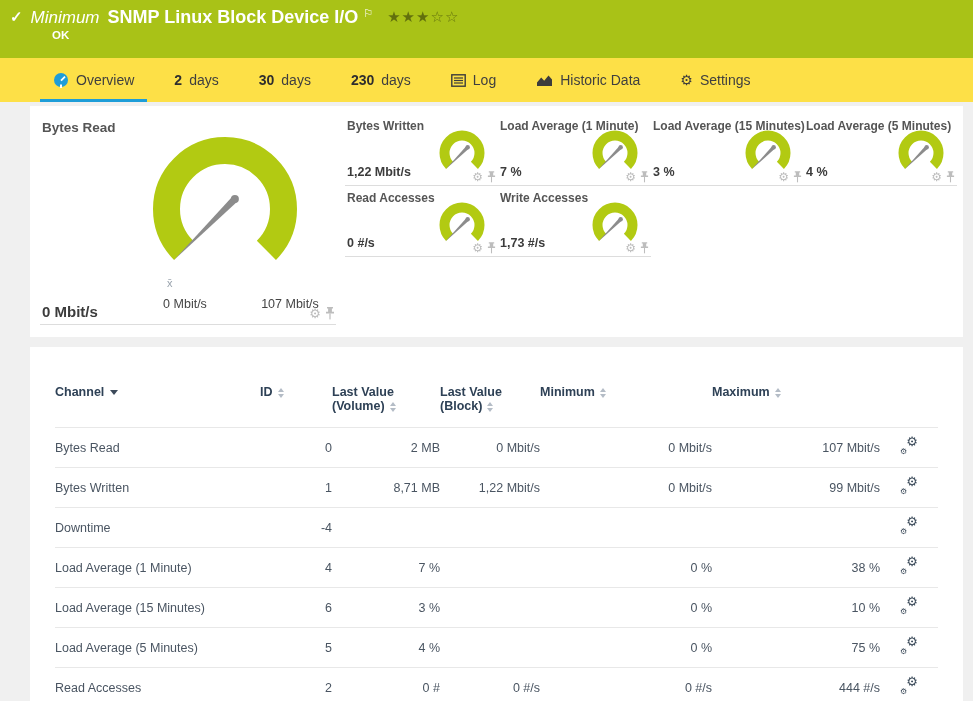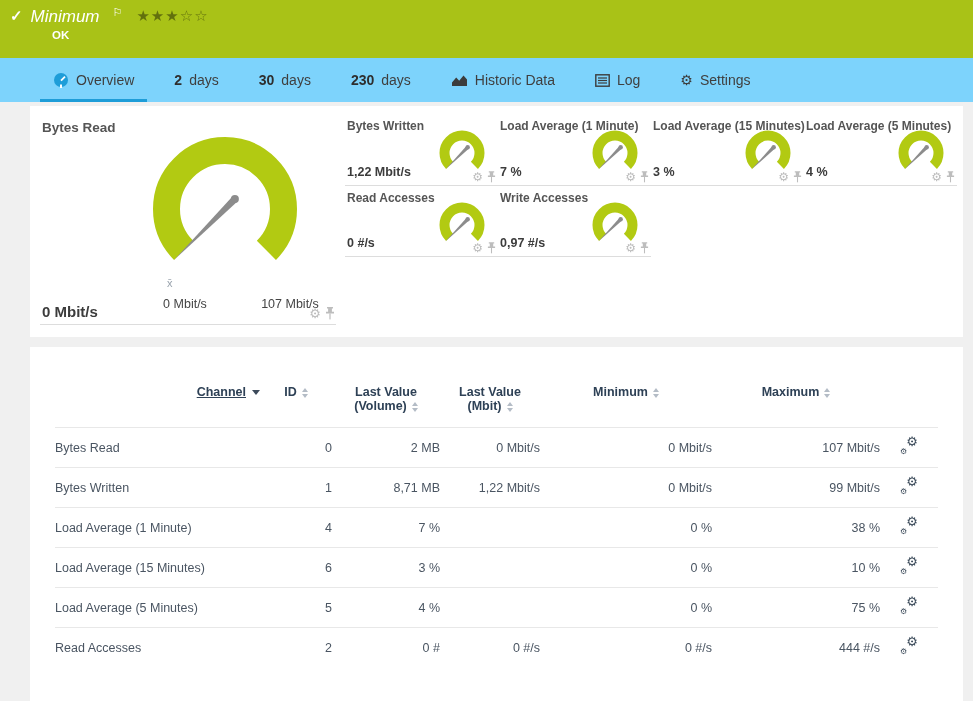--- a/index.html
+++ b/index.html
@@ -15,21 +15,21 @@
   .topbar { position:absolute; top:0; left:0; width:973px; height:58px; background:#a9c217; }
   .topbar-row { display:flex; align-items:baseline; padding:7px 0 0 10px; }
   .check { color:#fff; font-size:15px; font-weight:bold; margin-right:8px; position:relative; top:-1px; }
   .sensor-label { color:#fff; font-style:italic; font-size:17px; margin-right:8px; }
   .sensor-title { color:#fff; font-weight:bold; font-size:18px; }
   .flag { color:#fff; font-size:11px; margin-left:5px; position:relative; top:-6px; }
   .stars { color:rgba(0,0,0,0.42); font-size:15px; margin-left:14px; letter-spacing:1px; position:relative; top:-1px; }
   .status-ok { position:absolute; left:52px; top:29px; color:#fff; font-size:11.5px; font-weight:bold; }
 
   
-  .tabsbar { position:absolute; top:58px; left:0; width:973px; height:44px; background:#7dd3fc;
+  .tabsbar { position:absolute; top:58px; left:0; width:973px; height:44px; background:#fde047;
              display:flex; align-items:stretch; padding-left:40px; }
   .tab { display:flex; align-items:center; gap:7px; padding:0 13px; margin-right:14px;
          font-size:14px; color:#3f3f3f; cursor:pointer; position:relative; white-space:nowrap; }
   .tab b { color:#2e2e2e; }
   .tab.active::after { content:""; position:absolute; left:0; right:0; bottom:0; height:3px; background:#1e9dd8; }
   .ticon { display:inline-flex; align-items:center; }
   .gear-glyph { font-size:14px; color:#3c3c3c; line-height:1; }
 
   
   .card { position:absolute; background:#fff; }
@@ -53,23 +53,23 @@
   .s-tile.row2 { height:71px; }
   .s-title { position:absolute; left:2px; top:5px; font-size:12px; font-weight:bold; color:#555; white-space:nowrap; z-index:2; }
   .small-gauge { position:absolute; right:4px; top:14px; }
   .s-value { position:absolute; left:2px; bottom:6px; font-size:12.5px; font-weight:bold; color:#3c3c3c; }
   .s-tools { right:2px; bottom:2px; z-index:3; }
   .s-tools .tool-gear { font-size:12px; }
 
   
   table { border-collapse:collapse; position:absolute; left:25px; top:30px; width:883px;
           font-size:12.5px; color:#4a5562; table-layout:fixed; }
-  thead th { color:#2e4156; font-weight:bold; font-size:12.5px; text-align:center;
+  thead th { color:#2e4156; font-weight:bold; font-size:12.5px; text-align:left;
              padding:8px 0 14px 0; vertical-align:top; cursor:pointer; }
-  thead th.col-channel { text-align:right;text-decoration:underline; }
+  thead th.col-channel { text-align:left; }
   thead th.col-icon { cursor:default; }
   tbody td { padding:10px 0; border-top:1px solid #e8e8e8; text-align:right; }
   tbody td.cell-channel { text-align:left; }
   tbody td.cell-icon { text-align:center; }
   .hdr-line { display:block; }
 
   
   .sort { display:inline-flex; flex-direction:column; gap:2px; margin-left:5px; vertical-align:middle; }
   .sort .tri-up { width:0; height:0; border-left:3.5px solid transparent; border-right:3.5px solid transparent; border-bottom:4px solid #b4bcc6; }
   .sort .tri-down { width:0; height:0; border-left:3.5px solid transparent; border-right:3.5px solid transparent; border-top:4px solid #b4bcc6; }
@@ -81,20 +81,21 @@
   .chgear .g1 { position:absolute; right:0; top:-3px; font-size:13px; line-height:1; }
   .chgear .g2 { position:absolute; left:0; bottom:-2px; font-size:8px; line-height:1; }
 </style>
 </head>
 <body>
 
 <div class="topbar">
   <div class="topbar-row">
     <span class="check">✓</span>
     <span class="sensor-label">Minimum</span>
+    <span class="sensor-title">SNMP Linux Block Device I/O</span>
     <span class="flag">⚐</span>
     <span class="stars">★★★☆☆</span>
   </div>
   <div class="status-ok">OK</div>
 </div>
 
 <div class="tabsbar">
   <div class="tab active">
     <span class="ticon">
       <svg width="16" height="16" viewBox="0 0 16 16">
@@ -112,36 +113,36 @@
   <div class="tab">
     <b>30</b>
     <span>days</span>
   </div>
   <div class="tab">
     <b>230</b>
     <span>days</span>
   </div>
   <div class="tab">
     <span class="ticon">
-      <svg width="17" height="13" viewBox="0 0 17 13">
-          <path d="M1 12 L1 8.5 5.2 3.5 8.2 6.8 12.5 1.5 16 5.5 16 12 Z" fill="#3c3c3c"></path>
-        </svg>
-    </span>
-    <span>Historic Data</span>
-  </div>
-  <div class="tab">
-    <span class="ticon">
       <svg width="15" height="13" viewBox="0 0 15 13">
           <rect x="0.8" y="0.8" width="13.4" height="11.4" fill="none" stroke="#3c3c3c" stroke-width="1.4"></rect>
           <line x1="3" y1="4" x2="12" y2="4" stroke="#3c3c3c" stroke-width="1.2"></line>
           <line x1="3" y1="6.5" x2="12" y2="6.5" stroke="#3c3c3c" stroke-width="1.2"></line>
           <line x1="3" y1="9" x2="12" y2="9" stroke="#3c3c3c" stroke-width="1.2"></line>
         </svg>
     </span>
     <span>Log</span>
+  </div>
+  <div class="tab">
+    <span class="ticon">
+      <svg width="17" height="13" viewBox="0 0 17 13">
+          <path d="M1 12 L1 8.5 5.2 3.5 8.2 6.8 12.5 1.5 16 5.5 16 12 Z" fill="#3c3c3c"></path>
+        </svg>
+    </span>
+    <span>Historic Data</span>
   </div>
   <div class="tab">
     <span class="ticon gear-glyph">⚙</span>
     <span>Settings</span>
   </div>
 </div>
 
 <div class="card" id="gauges-card">
 
   <div class="main-tile">
@@ -251,21 +252,21 @@
       </div>
     </div>
 
     <div class="s-tile row2">
       <div class="s-title">Write Accesses</div>
       <svg class="small-gauge" width="64" height="46" viewBox="0 0 64 46">
         <path d="M 19.6 37.4 A 17.5 17.5 0 1 1 44.4 37.4" fill="none" stroke="#b2ca12" stroke-width="10"></path>
         <polygon points="39,20.6 36.4,18 15.4,41.6" fill="#8c8c8c"></polygon>
           <circle cx="37.7" cy="19.3" r="2.2" fill="#8c8c8c"></circle>
       </svg>
-      <div class="s-value">0,97 #/s</div>
+      <div class="s-value">1,73 #/s</div>
       <div class="tile-tools s-tools">
         <span class="tool-gear">⚙</span>
         <svg width="9" height="12" viewBox="0 0 10 13">
             <path d="M2 0 h6 v1.6 h-1.1 v3.2 h2.1 v1.6 h-8 v-1.6 h2.1 v-3.2 h-1.1 z" fill="#bdbdbd"></path>
             <rect x="4.4" y="6.4" width="1.2" height="6" fill="#bdbdbd"></rect>
           </svg>
       </div>
     </div>
 
   </div>
@@ -295,21 +296,21 @@
         </th>
         <th>
           <span class="hdr-line">Last Value</span>
           <span class="hdr-line"><span>(Volume)</span><span class="sort">
                 <i class="tri-up"></i>
                 <i class="tri-down"></i>
               </span></span>
         </th>
         <th>
           <span class="hdr-line">Last Value</span>
-          <span class="hdr-line"><span>(Mbit)</span><span class="sort">
+          <span class="hdr-line"><span>(Block)</span><span class="sort">
                 <i class="tri-up"></i>
                 <i class="tri-down"></i>
               </span></span>
         </th>
         <th>
           <span>Minimum</span><span class="sort">
               <i class="tri-up"></i>
               <i class="tri-down"></i>
             </span>
         </th>
@@ -335,20 +336,29 @@
       <tr>
         <td class="cell-channel">Bytes Written</td>
         <td>1</td>
         <td>8,71 MB</td>
         <td>1,22 Mbit/s</td>
         <td>0 Mbit/s</td>
         <td>99 Mbit/s</td>
         <td class="cell-icon"><span class="chgear"><span class="g1">⚙</span><span class="g2">⚙</span></span></td>
       </tr>
       <tr>
+        <td class="cell-channel">Downtime</td>
+        <td>-4</td>
+        <td></td>
+        <td></td>
+        <td></td>
+        <td></td>
+        <td class="cell-icon"><span class="chgear"><span class="g1">⚙</span><span class="g2">⚙</span></span></td>
+      </tr>
+      <tr>
         <td class="cell-channel">Load Average (1 Minute)</td>
         <td>4</td>
         <td>7 %</td>
         <td></td>
         <td>0 %</td>
         <td>38 %</td>
         <td class="cell-icon"><span class="chgear"><span class="g1">⚙</span><span class="g2">⚙</span></span></td>
       </tr>
       <tr>
         <td class="cell-channel">Load Average (15 Minutes)</td>

